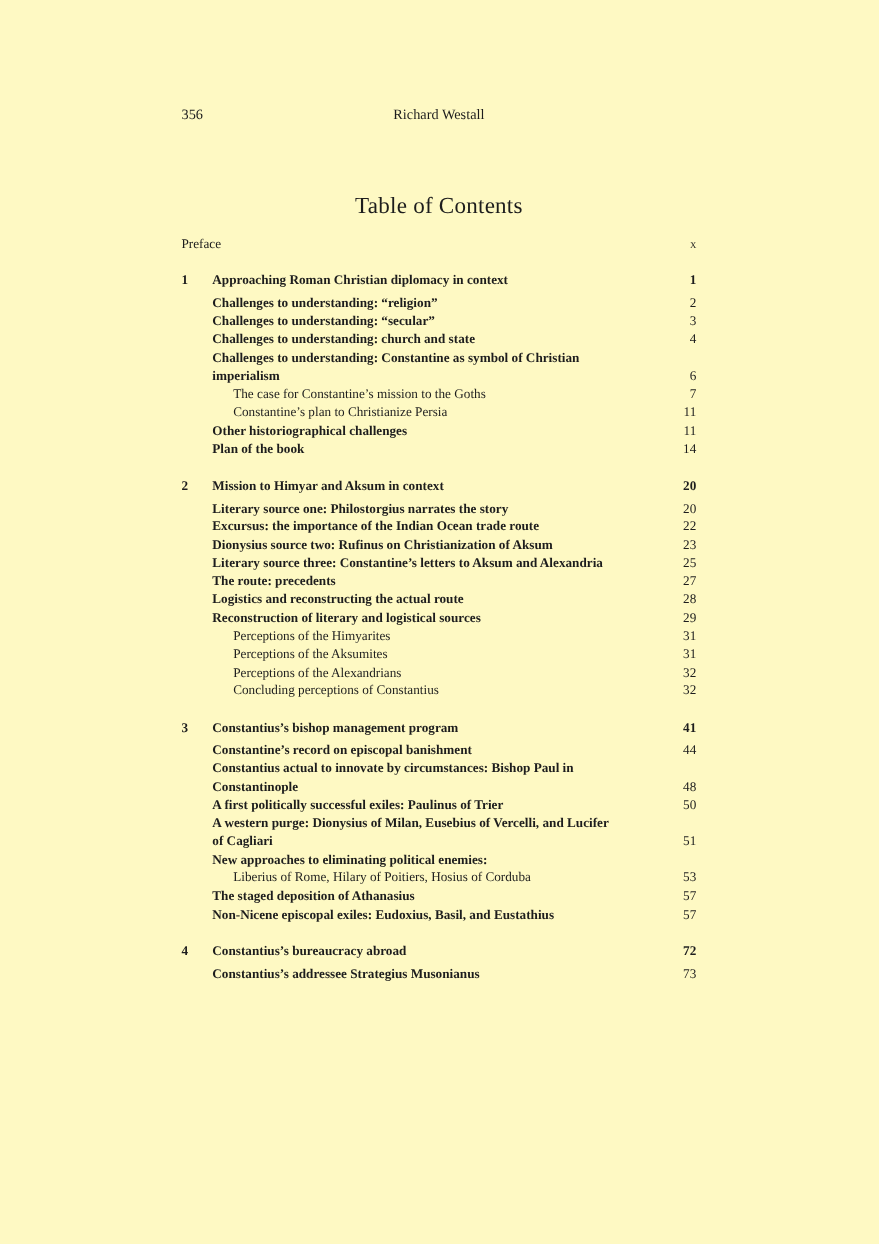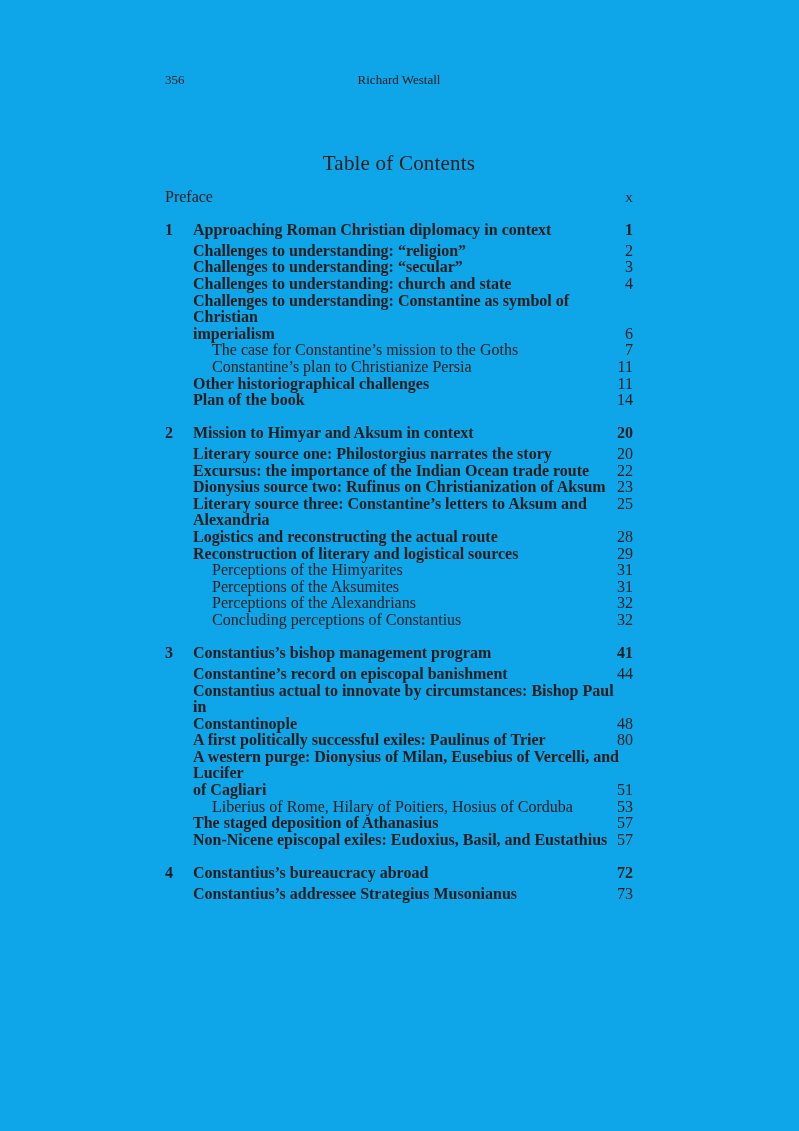--- a/index.html
+++ b/index.html
@@ -4,23 +4,23 @@
 <style>
   html, body {
     margin: 0;
     padding: 0;
     background: #ffffff;
   }
   .page {
     position: relative;
     width: 799px;
     height: 1131px;
-    background: #0ea5e9;
+    background: #fef9c3;
     box-sizing: border-box;
-    padding-top: 72px;
+    padding-top: 96px;
     font-family: "Liberation Serif", "DejaVu Serif", serif;
     color: #1d1d1d;
     overflow: hidden;
   }
   .content {
     width: 468px;
     margin-left: 165px;
   }
   .header {
     position: relative;
@@ -38,21 +38,21 @@
     font-size: 21px;
     font-weight: normal;
     text-align: center;
     margin: 66px 0 0 0;
     line-height: 20px;
     letter-spacing: 0.2px;
   }
   .row {
     display: flex;
     align-items: baseline;
-    font-size: 16px;
+    font-size: 12px;
     line-height: 16.6px;
   }
   .row .num {
     width: 28px;
     flex: none;
     font-weight: bold;
   }
   .row .txt {
     flex: 1;
   }
@@ -151,20 +151,24 @@
         </div>
         <div class="row">
           <span class="txt ind1">Dionysius source two: Rufinus on Christianization of Aksum</span>
           <span class="pg">23</span>
         </div>
         <div class="row">
           <span class="txt ind1">Literary source three: Constantine’s letters to Aksum and Alexandria</span>
           <span class="pg">25</span>
         </div>
         <div class="row">
+          <span class="txt ind1">The route: precedents</span>
+          <span class="pg">27</span>
+        </div>
+        <div class="row">
           <span class="txt ind1">Logistics and reconstructing the actual route</span>
           <span class="pg">28</span>
         </div>
         <div class="row">
           <span class="txt ind1">Reconstruction of literary and logistical sources</span>
           <span class="pg">29</span>
         </div>
         <div class="row">
           <span class="txt ind2">Perceptions of the Himyarites</span>
           <span class="pg">31</span>
@@ -193,29 +197,33 @@
         <div class="row">
           <span class="txt ind1">Constantius actual to innovate by circumstances: Bishop Paul in</span>
           <span class="pg"></span>
         </div>
         <div class="row">
           <span class="txt ind1">Constantinople</span>
           <span class="pg">48</span>
         </div>
         <div class="row">
           <span class="txt ind1">A first politically successful exiles: Paulinus of Trier</span>
-          <span class="pg">80</span>
+          <span class="pg">50</span>
         </div>
         <div class="row">
           <span class="txt ind1">A western purge: Dionysius of Milan, Eusebius of Vercelli, and Lucifer</span>
           <span class="pg"></span>
         </div>
         <div class="row">
           <span class="txt ind1">of Cagliari</span>
           <span class="pg">51</span>
+        </div>
+        <div class="row">
+          <span class="txt ind1">New approaches to eliminating political enemies:</span>
+          <span class="pg"></span>
         </div>
         <div class="row">
           <span class="txt ind2">Liberius of Rome, Hilary of Poitiers, Hosius of Corduba</span>
           <span class="pg">53</span>
         </div>
         <div class="row">
           <span class="txt ind1">The staged deposition of Athanasius</span>
           <span class="pg">57</span>
         </div>
         <div class="row">

